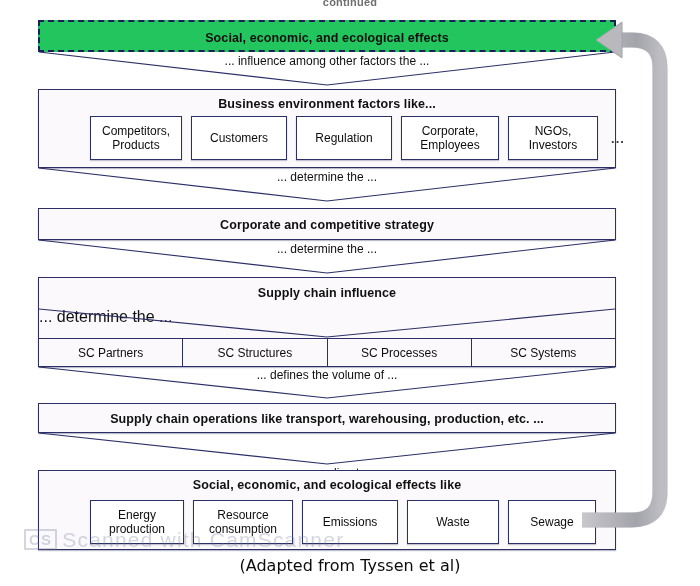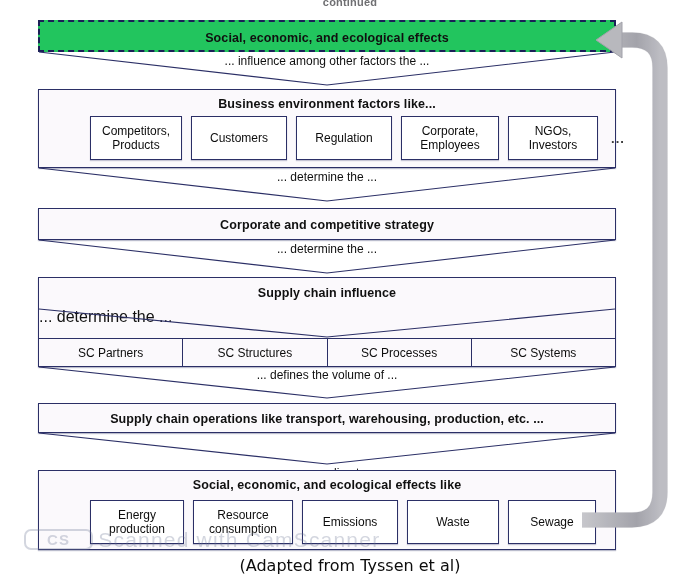--- a/index.html
+++ b/index.html
@@ -161,22 +161,22 @@
     top: 528px;
     font-size: 21px;
     color: rgba(110,120,150,.30);
     letter-spacing: 1.2px;
     white-space: nowrap;
     font-family: "Liberation Sans", sans-serif;
   }
   .watermark .cs-badge {
     display: inline-block;
     border: 2px solid rgba(110,120,150,.30);
-    border-radius: 7px;
-    padding: 0 21px;
+    border-radius: 1px;
+    padding: 0 3px;
     margin-right: 5px;
     font-size: 15px;
     font-weight: bold;
     vertical-align: 2px;
   }
 
   
   .caption {
     position: absolute;
     left: 0;

